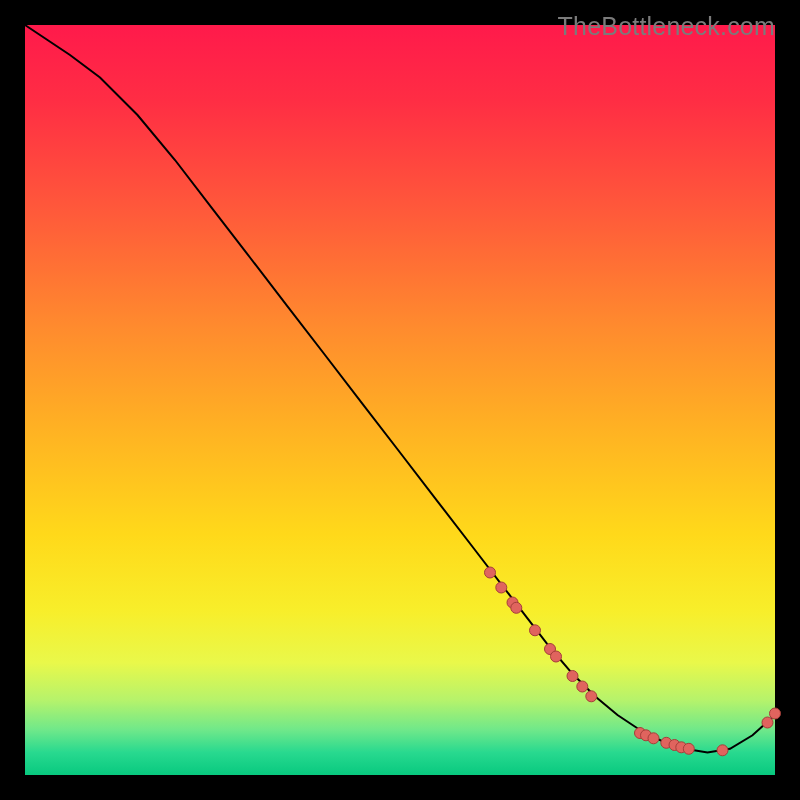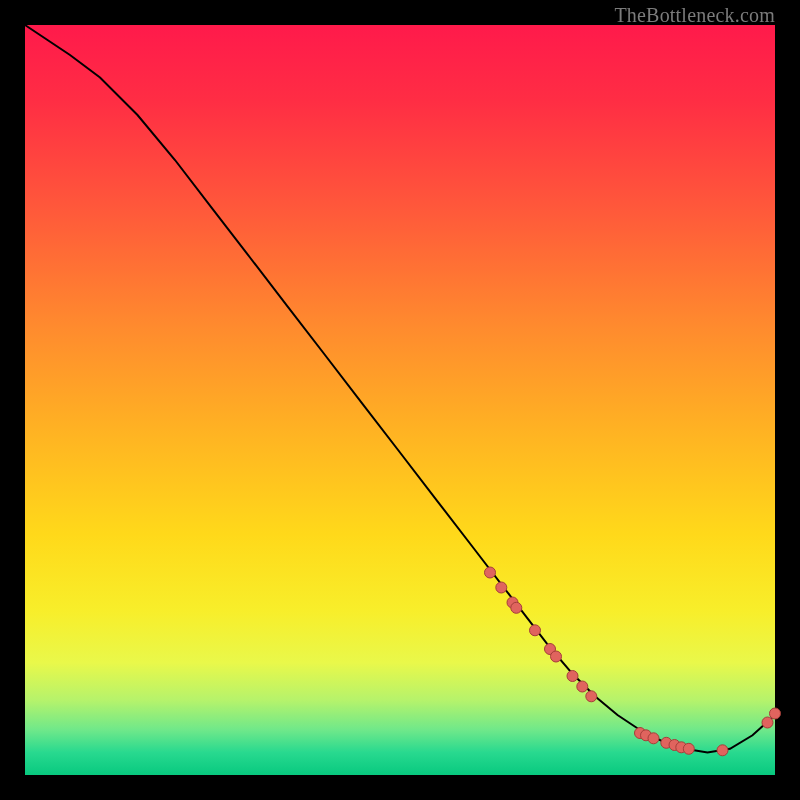--- a/index.html
+++ b/index.html
@@ -34,27 +34,26 @@
       #f8ee2a 78%,
       #e9f84a 85%,
       #b6f36b 90%,
       #6fe88a 94%,
       #28d98f 97%,
       #08c97f 100%
     );
   }
   .watermark {
     position: absolute;
-    top: 4px;
+    top: 12px;
     right: 25px;
     color: #7b7b7b;
-    font-size: 20px;
+    font-size: 25px;
     font-weight: 400;
     letter-spacing: 0.2px;
-    font-family: Liberation Serif, serif;
   }
   svg.overlay {
     position: absolute;
     left: 25px;
     top: 25px;
     width: 750px;
     height: 750px;
     overflow: visible;
   }
   .curve {

